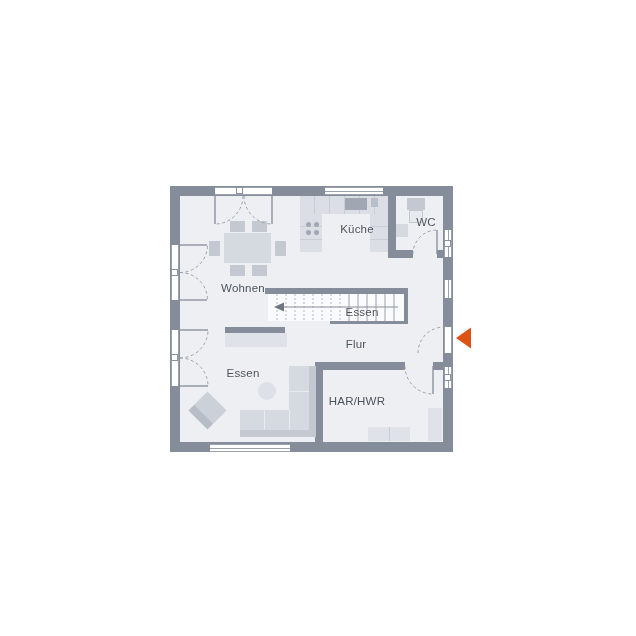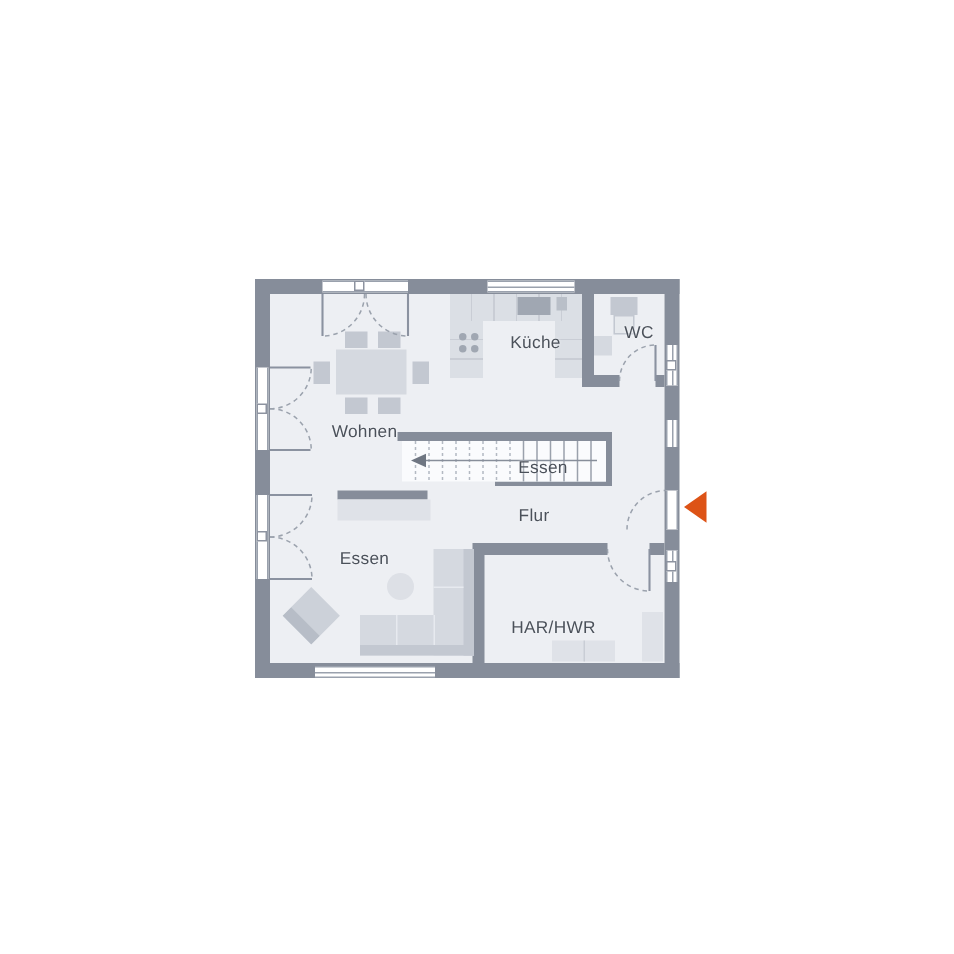--- a/index.html
+++ b/index.html
@@ -171,15 +171,15 @@
     </g>
     <polygon points="456,338 471,327.5 471,348.5" fill="#dd5316"></polygon>
   </svg>
 
   <span class="lbl" style="left:357px;top:229px;">Küche</span>
   <span class="lbl" style="left:426px;top:222px;">WC</span>
   <span class="lbl" style="left:243px;top:288px;">Wohnen</span>
   <span class="lbl" style="left:362px;top:312px;">Essen</span>
   <span class="lbl" style="left:356px;top:344px;">Flur</span>
   <span class="lbl" style="left:243px;top:373px;">Essen</span>
-  <span class="lbl" style="left:369px;top:401px;margin-top:18px;">HAR/HWR</span>
+  <span class="lbl" style="left:357px;top:401px;">HAR/HWR</span>
 
 </div>
 
 </body></html>

